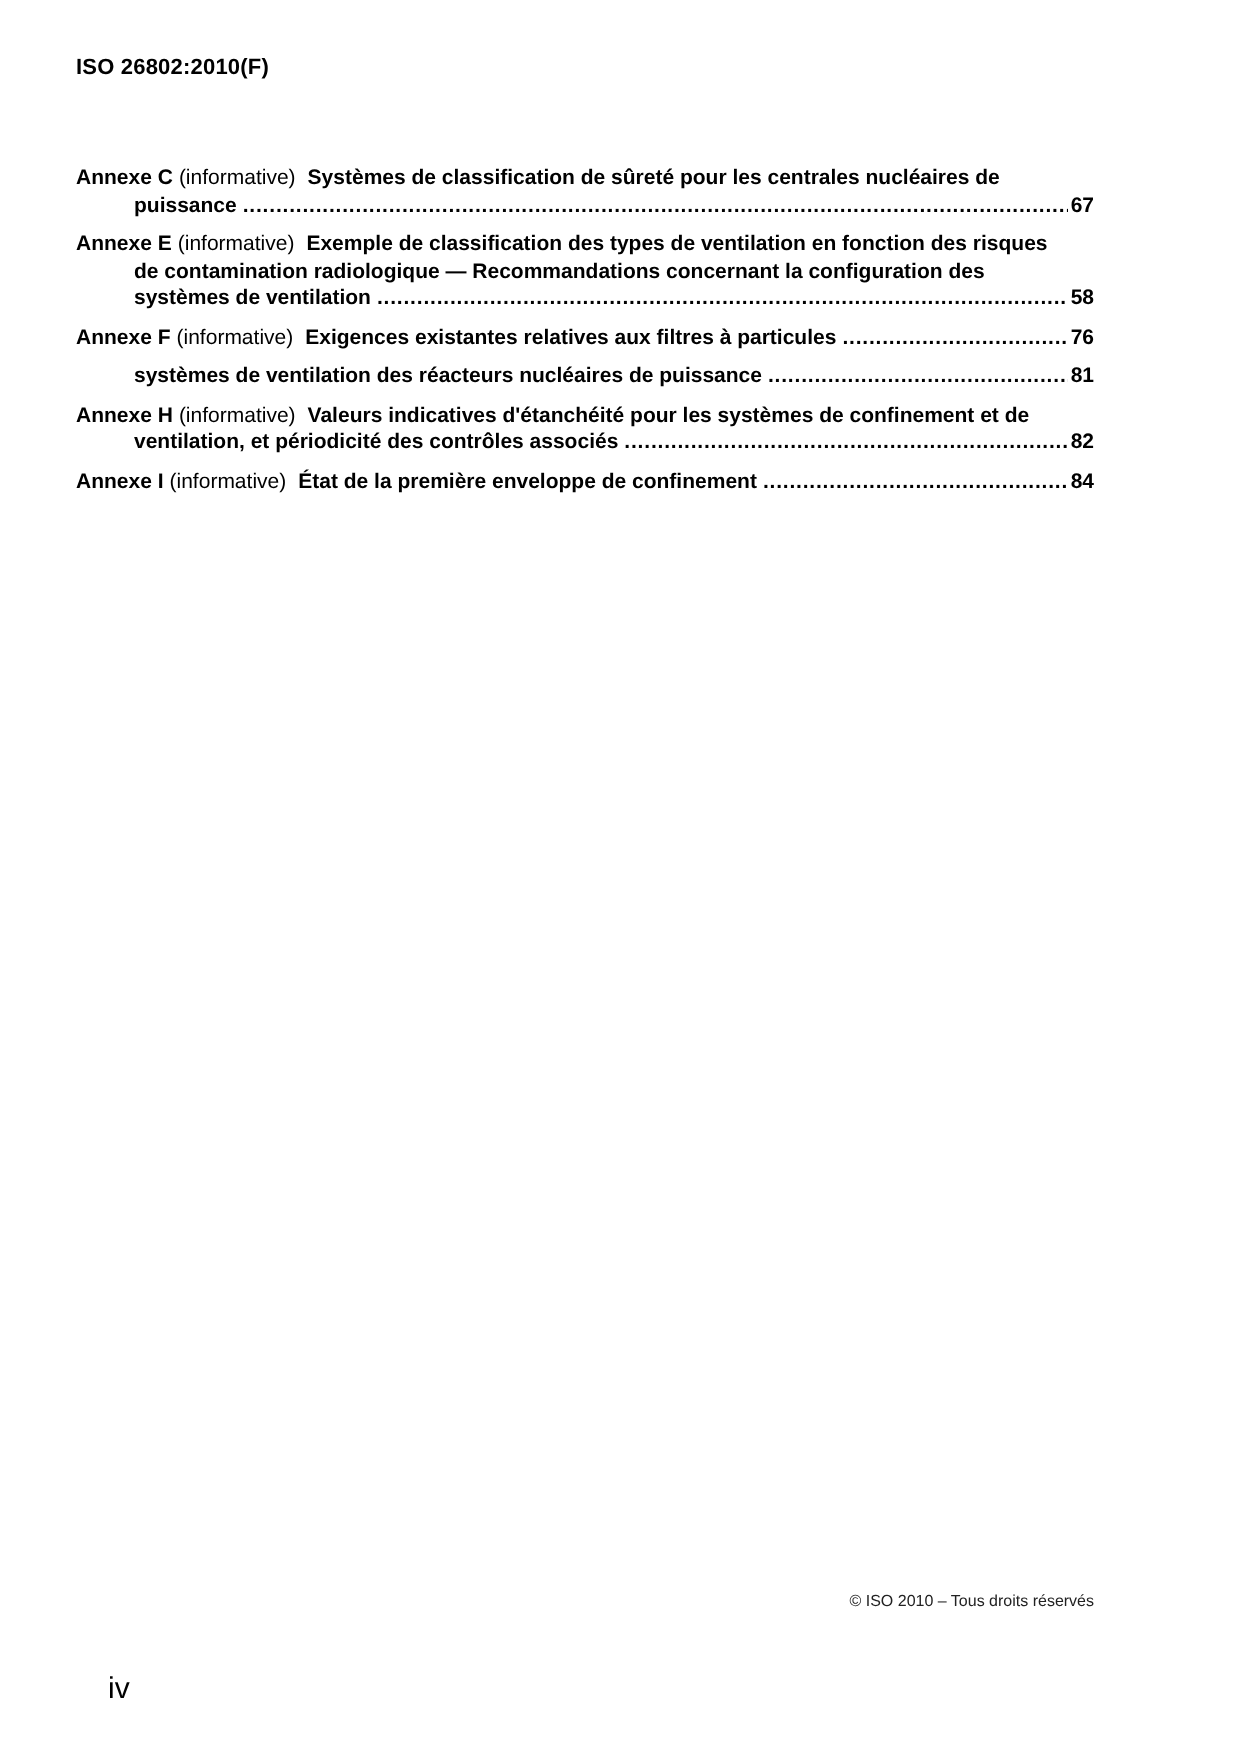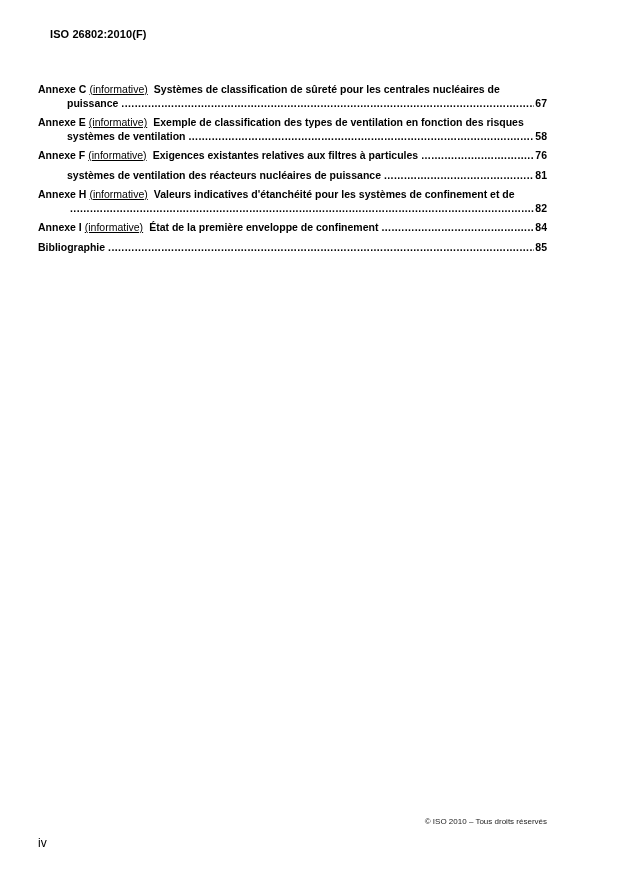--- a/index.html
+++ b/index.html
@@ -12,59 +12,58 @@
     color: #000000;
     overflow: hidden;
   }
   .header {
     position: absolute;
     left: 38px;
     top: 28px;
     font-size: 11px;
     font-weight: bold;
     letter-spacing: 0.1px;
-    margin-left: 12px;
   }
   .toc {
     position: absolute;
     left: 38px;
     top: 83px;
     width: 509px;
   }
   .entry { margin-bottom: 6px; }
   .line { font-size: 10.5px; line-height: 13.5px; }
   .l1 { white-space: nowrap; }
   .b { font-weight: bold; }
-  .info { font-weight: normal; margin: 0 6px 0 3px; text-decoration: underline; }
+  .info { font-weight: normal; margin: 0 6px 0 3px; }
   .cont { padding-left: 29px; }
   .last { display: flex; align-items: flex-end; }
   .last .txt { flex: 0 0 auto; white-space: nowrap; }
   .leader {
     flex: 1 1 auto;
     min-width: 0;
     overflow: hidden;
     white-space: nowrap;
     font-weight: bold;
     margin: 0 1px 0 3px;
   }
   .leader::after {
     content: "........................................................................................................................................................................................................................";
     letter-spacing: 0.4px;
   }
   .pg { flex: 0 0 auto; font-weight: bold; }
   .footer-page {
     position: absolute;
-    left: 38px;
+    left: 54px;
     top: 836px;
-    font-size: 12px;
+    font-size: 15px;
   }
   .footer-copy {
     position: absolute;
     right: 72px;
-    top: 817px;
+    top: 796px;
     font-size: 8px;
     color: #222222;
   }
 </style>
 </head>
 <body>
 
 <div class="sheet">
 
   <div class="header">ISO 26802:2010(F)</div>
@@ -76,20 +75,21 @@
       <div class="line cont last">
           <span class="b txt">puissance</span>
           <span class="leader"></span>
           <span class="pg">67</span>
         </div>
     </div>
 
 
     <div class="entry">
       <div class="line l1"><span class="b">Annexe E</span><span class="info">(informative)</span><span class="b">Exemple de classification des types de ventilation en fonction des risques</span></div>
+      <div class="line cont l1"><span class="b">de contamination radiologique — Recommandations concernant la configuration des</span></div>
       <div class="line cont last">
           <span class="b txt">systèmes de ventilation</span>
           <span class="leader"></span>
           <span class="pg">58</span>
         </div>
     </div>
 
     <div class="entry">
       <div class="line last">
           <span class="b txt">Annexe F</span>
@@ -104,41 +104,35 @@
       <div class="line cont last">
           <span class="b txt">systèmes de ventilation des réacteurs nucléaires de puissance</span>
           <span class="leader"></span>
           <span class="pg">81</span>
         </div>
     </div>
 
     <div class="entry">
       <div class="line l1"><span class="b">Annexe H</span><span class="info">(informative)</span><span class="b">Valeurs indicatives d'étanchéité pour les systèmes de confinement et de</span></div>
       <div class="line cont last">
+          <span class="b txt">ventilation, et périodicité des contrôles associés</span>
           <span class="leader"></span>
           <span class="pg">82</span>
         </div>
     </div>
 
     <div class="entry">
       <div class="line last">
           <span class="b txt">Annexe I</span>
           <span class="info txt">(informative)</span>
           <span class="b txt">État de la première enveloppe de confinement</span>
           <span class="leader"></span>
           <span class="pg">84</span>
         </div>
     </div>
 
-    <div class="entry">
-      <div class="line last">
-          <span class="b txt">Bibliographie</span>
-          <span class="leader"></span>
-          <span class="pg">85</span>
-        </div>
-    </div>
 
   </div>
 
   <div class="footer-page">iv</div>
   <div class="footer-copy">© ISO 2010 – Tous droits réservés</div>
 
 </div>
 
 </body></html>

